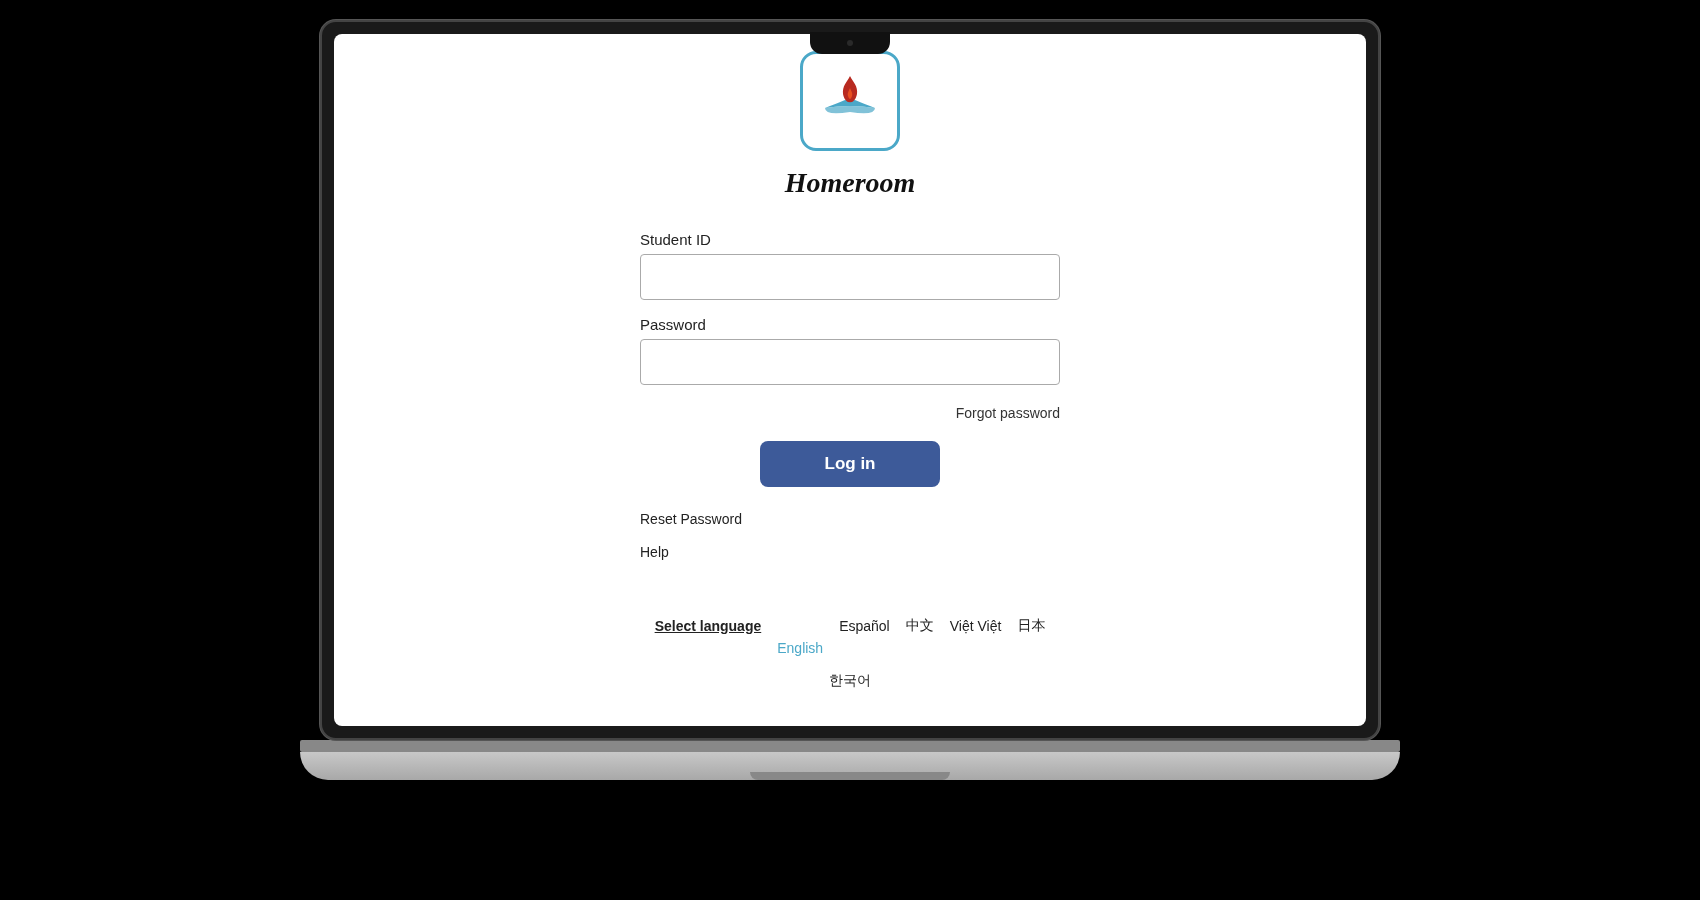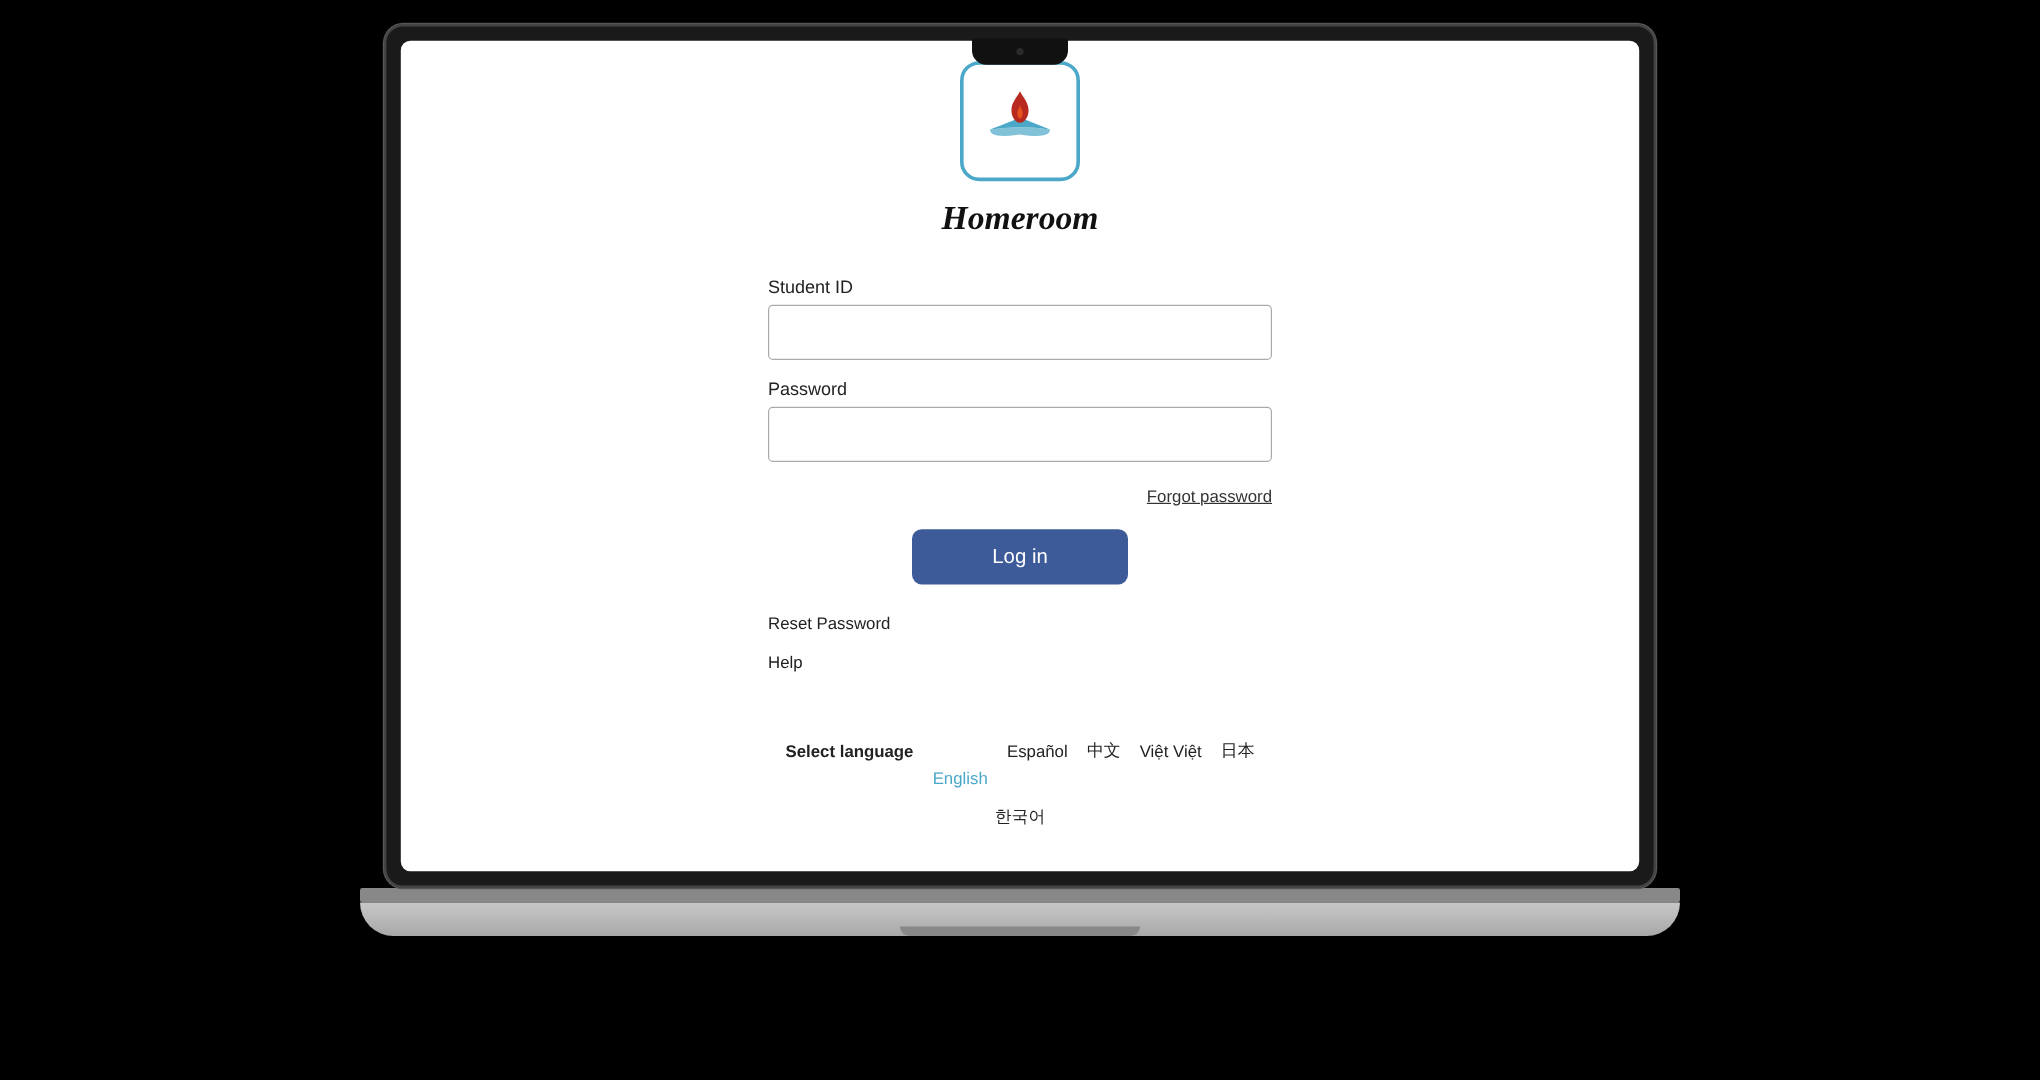--- a/index.html
+++ b/index.html
@@ -129,36 +129,35 @@
       font-size: 15px;
       outline: none;
       background: #fff;
     }
 
     .forgot-password-link {
       display: block;
       text-align: right;
       color: #333;
       font-size: 14px;
-      text-decoration: underline;
       cursor: pointer;
       margin-top: 4px;
       margin-bottom: 20px;
       width: 100%;
     }
 
     .login-button {
       width: 180px;
       height: 46px;
       background: #3d5a99;
       color: #fff;
       border: none;
       border-radius: 8px;
       font-size: 17px;
-      font-weight: 400;
+      font-weight: 700;
       cursor: pointer;
       margin-bottom: 24px;
       display: flex;
       align-items: center;
       justify-content: center;
     }
 
     .secondary-links {
       display: flex;
       flex-direction: column;
@@ -180,20 +179,21 @@
       align-items: center;
       gap: 16px;
       flex-wrap: wrap;
       justify-content: center;
     }
 
     .lang-select-label {
       font-size: 14px;
       font-weight: 600;
       color: #222;
+      text-decoration: underline;
       cursor: pointer;
     }
 
     .lang-option {
       font-size: 14px;
       color: #222;
       cursor: pointer;
     }
 
     .lang-option.active {

